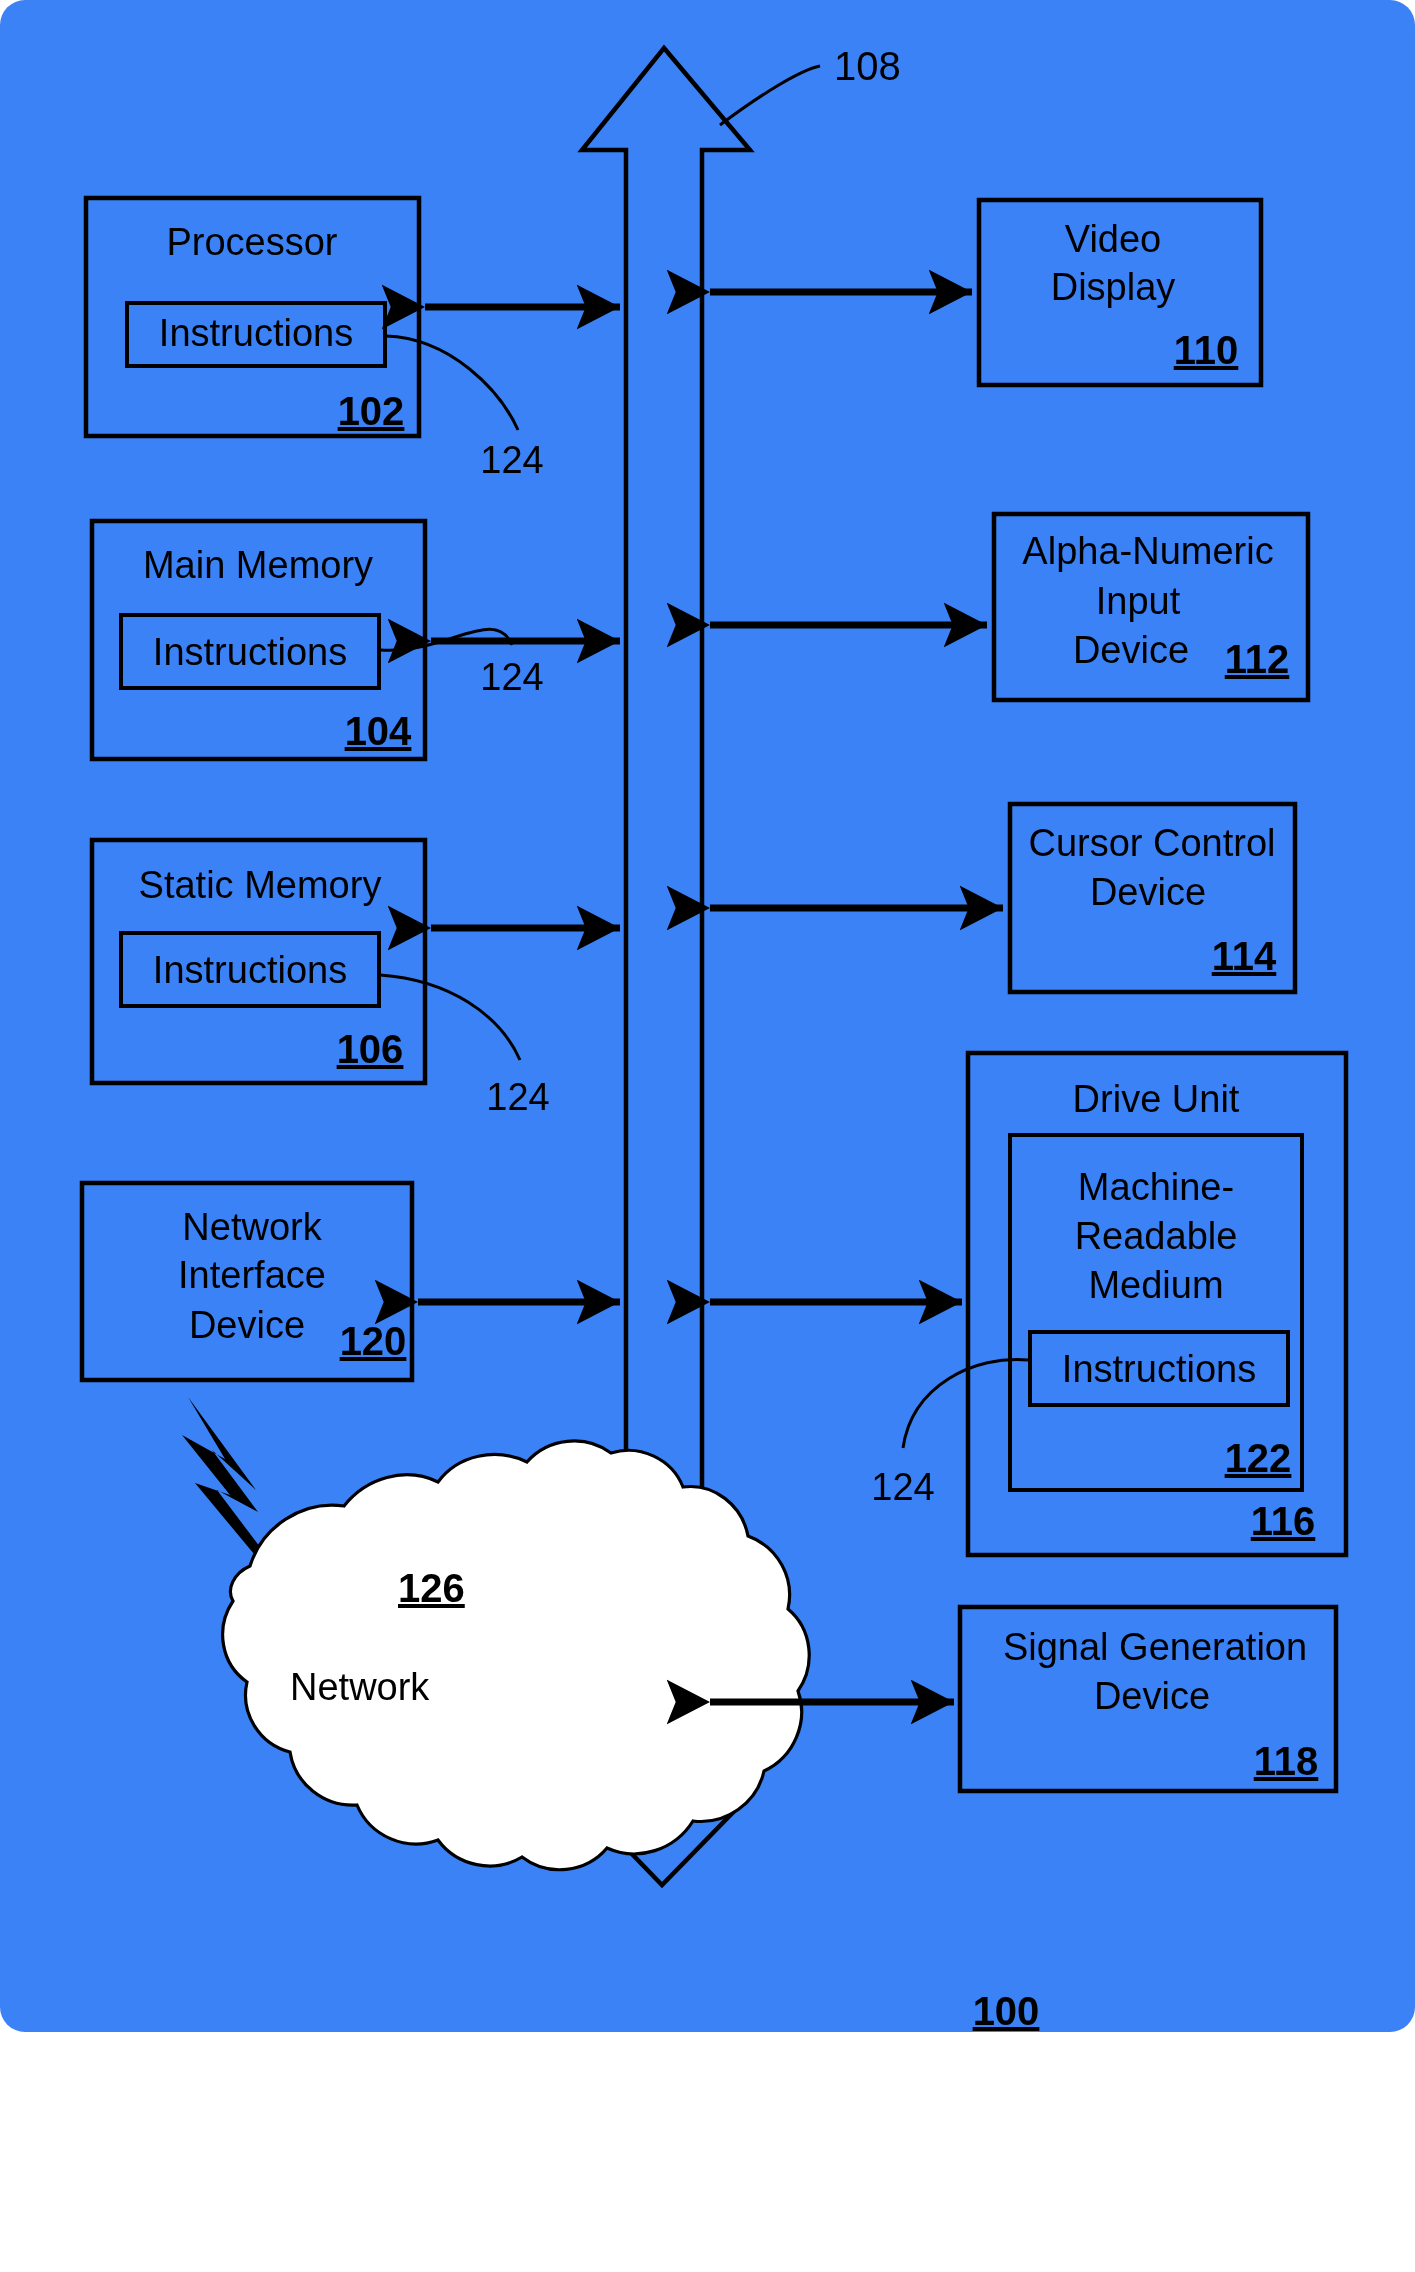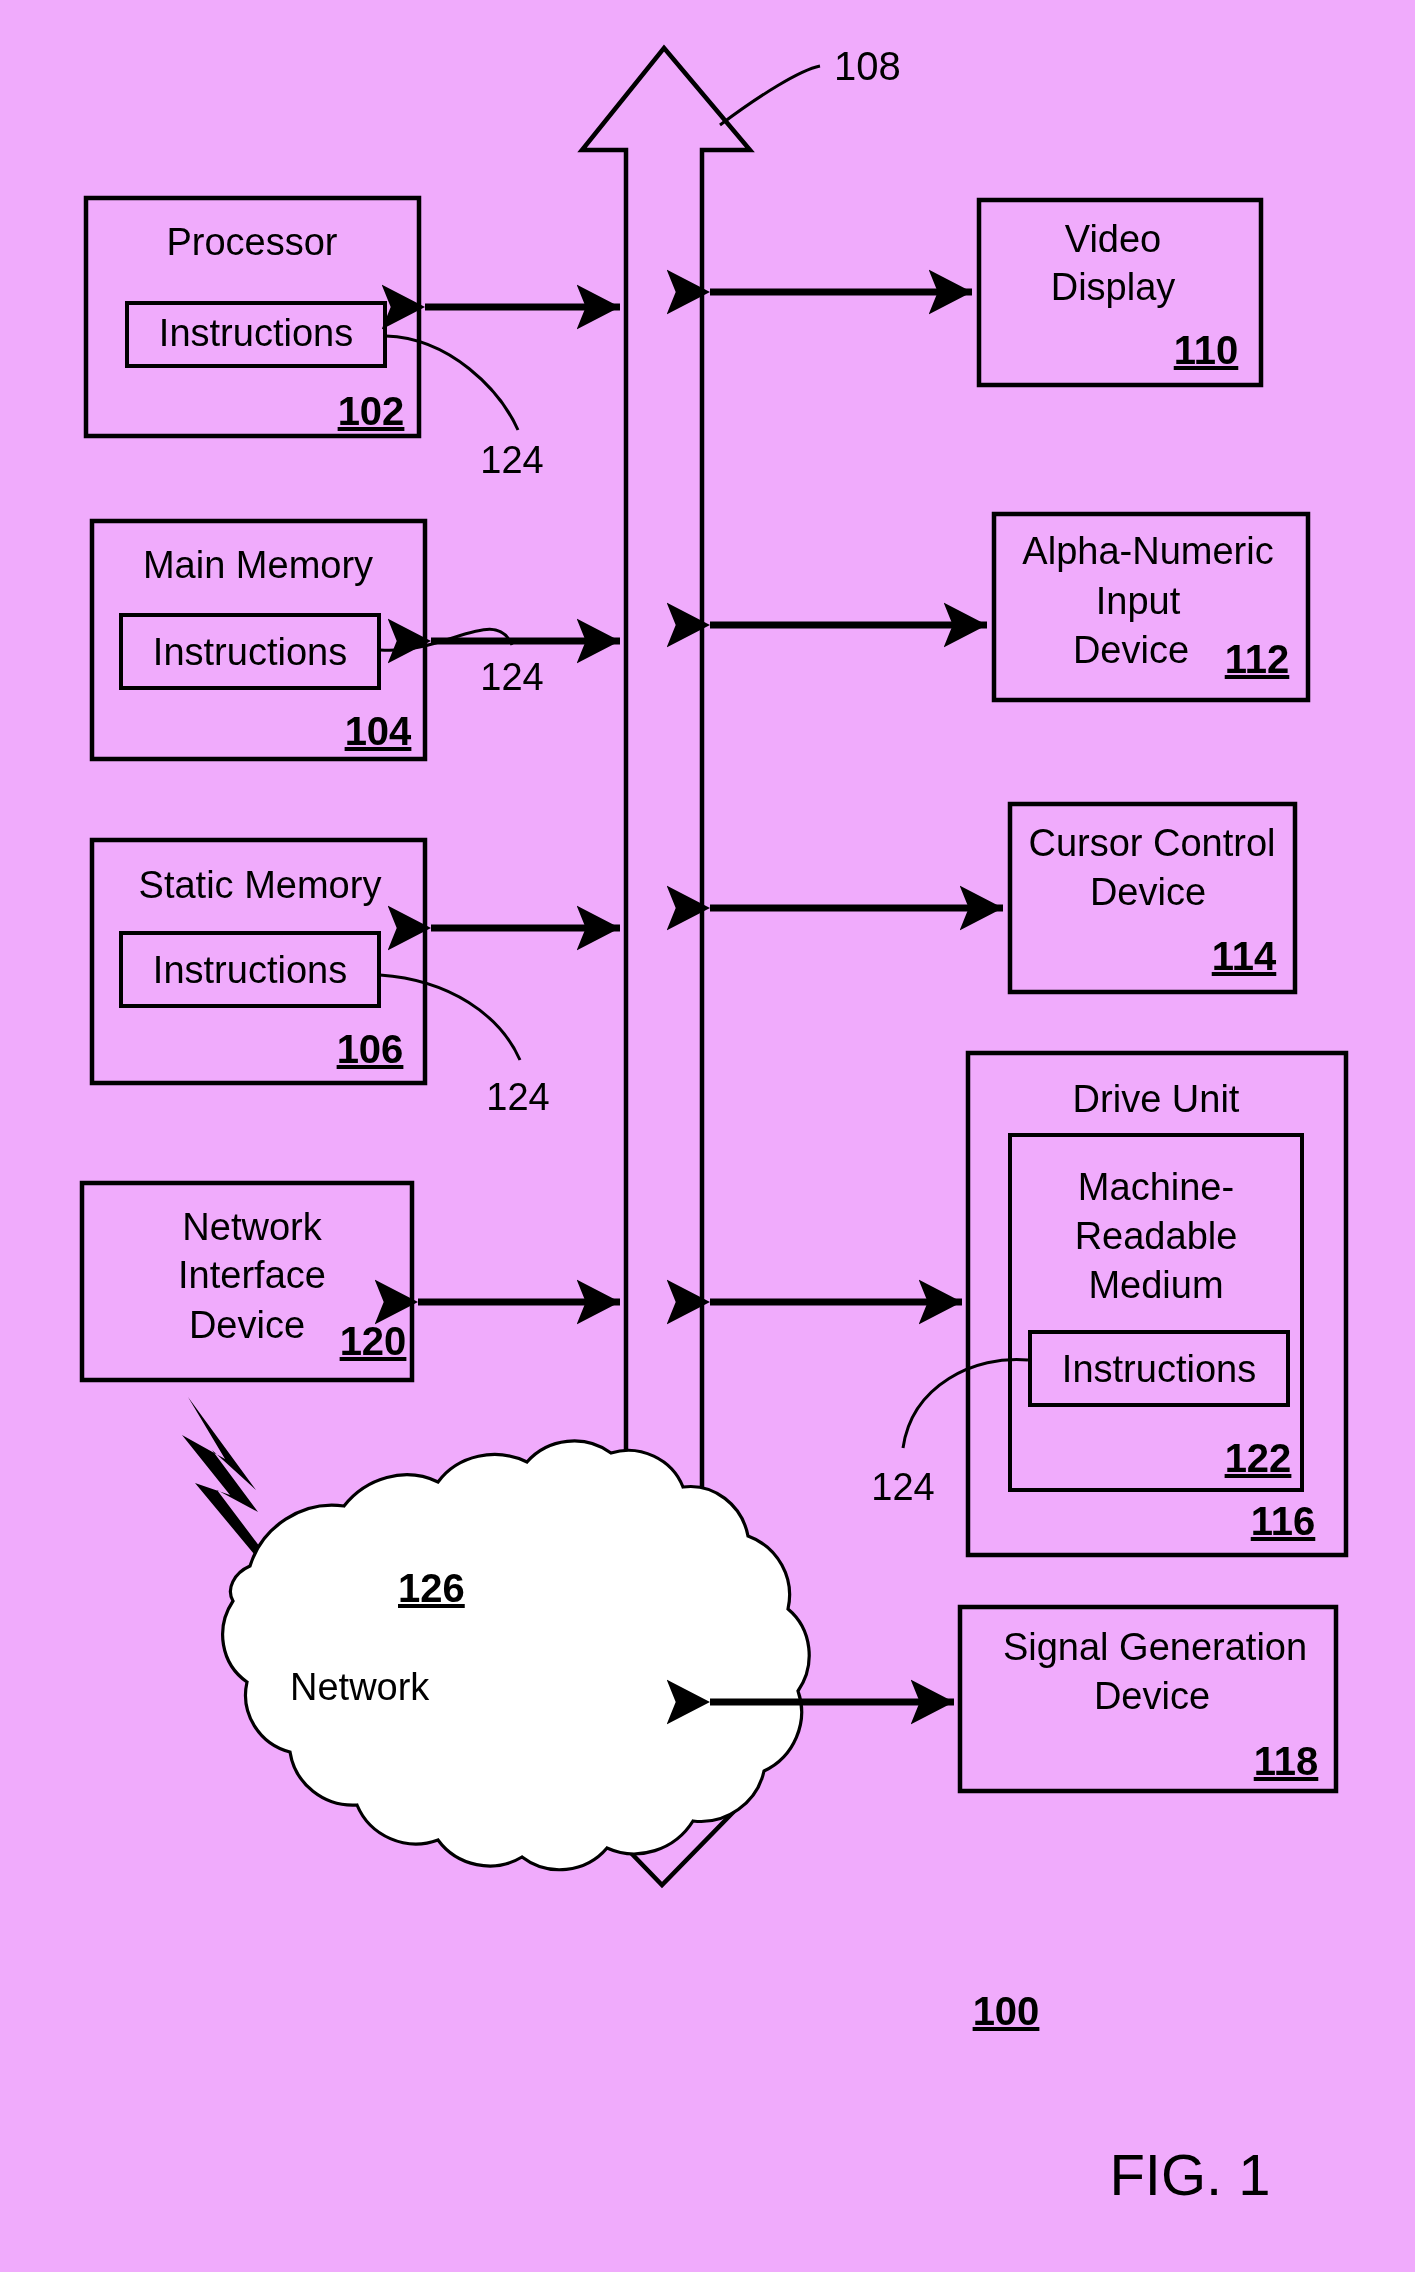--- a/index.html
+++ b/index.html
@@ -3,24 +3,25 @@
 <meta charset="utf-8">
 <style>
   html, body {
     margin: 0;
     padding: 0;
     background: #ffffff;
   }
   #page {
     position: relative;
     width: 1415px;
-    height: 2272px;
-    background: #f0abfc;
+    height: 2032px;
+    background: #3b82f6;
     overflow: hidden;
     font-family: "Liberation Sans", sans-serif;
+    border-radius: 25px;
   }
   svg.sheet {
     position: absolute;
     top: 0;
     left: 0;
     width: 1415px;
     height: 2272px;
   }
   .bx { fill: none; stroke: #000000; stroke-width: 4.5; }
   .bx-inner { fill: none; stroke: #000000; stroke-width: 4; }

